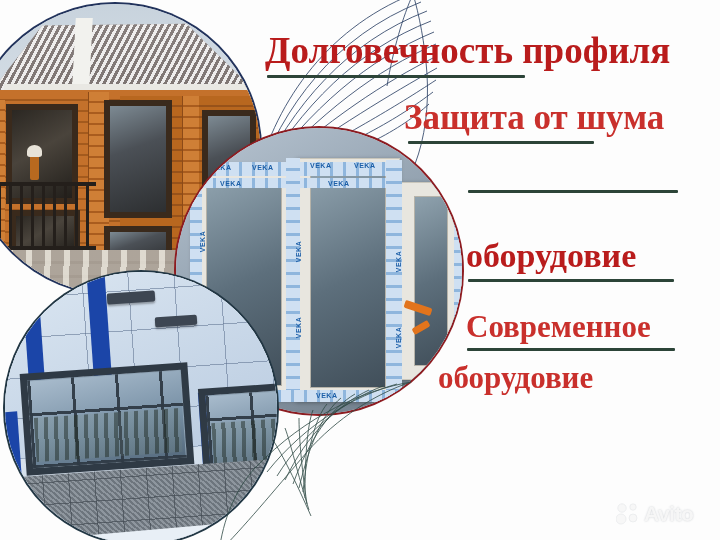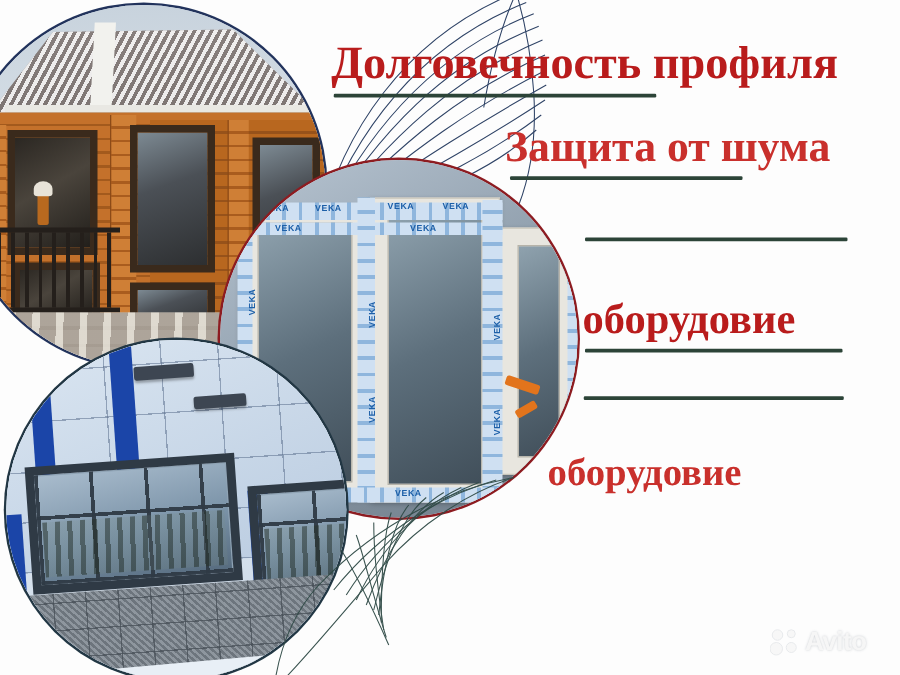--- a/index.html
+++ b/index.html
@@ -262,20 +262,21 @@
   <div class="tline navy" id="t3">
     <span class="u"></span>
   </div>
 
   <div class="tline navy" id="t4">
     <span>оборудовие</span>
     <span class="u"></span>
   </div>
 
   <div class="tline red" id="t5">
+    <span>Современное</span>
     <span class="u"></span>
   </div>
 
   <div class="tline red" id="t6">
     <span>оборудовие</span>
   </div>
 
 
   <div id="watermark">
     <svg width="24" height="22" viewBox="0 0 24 22">

